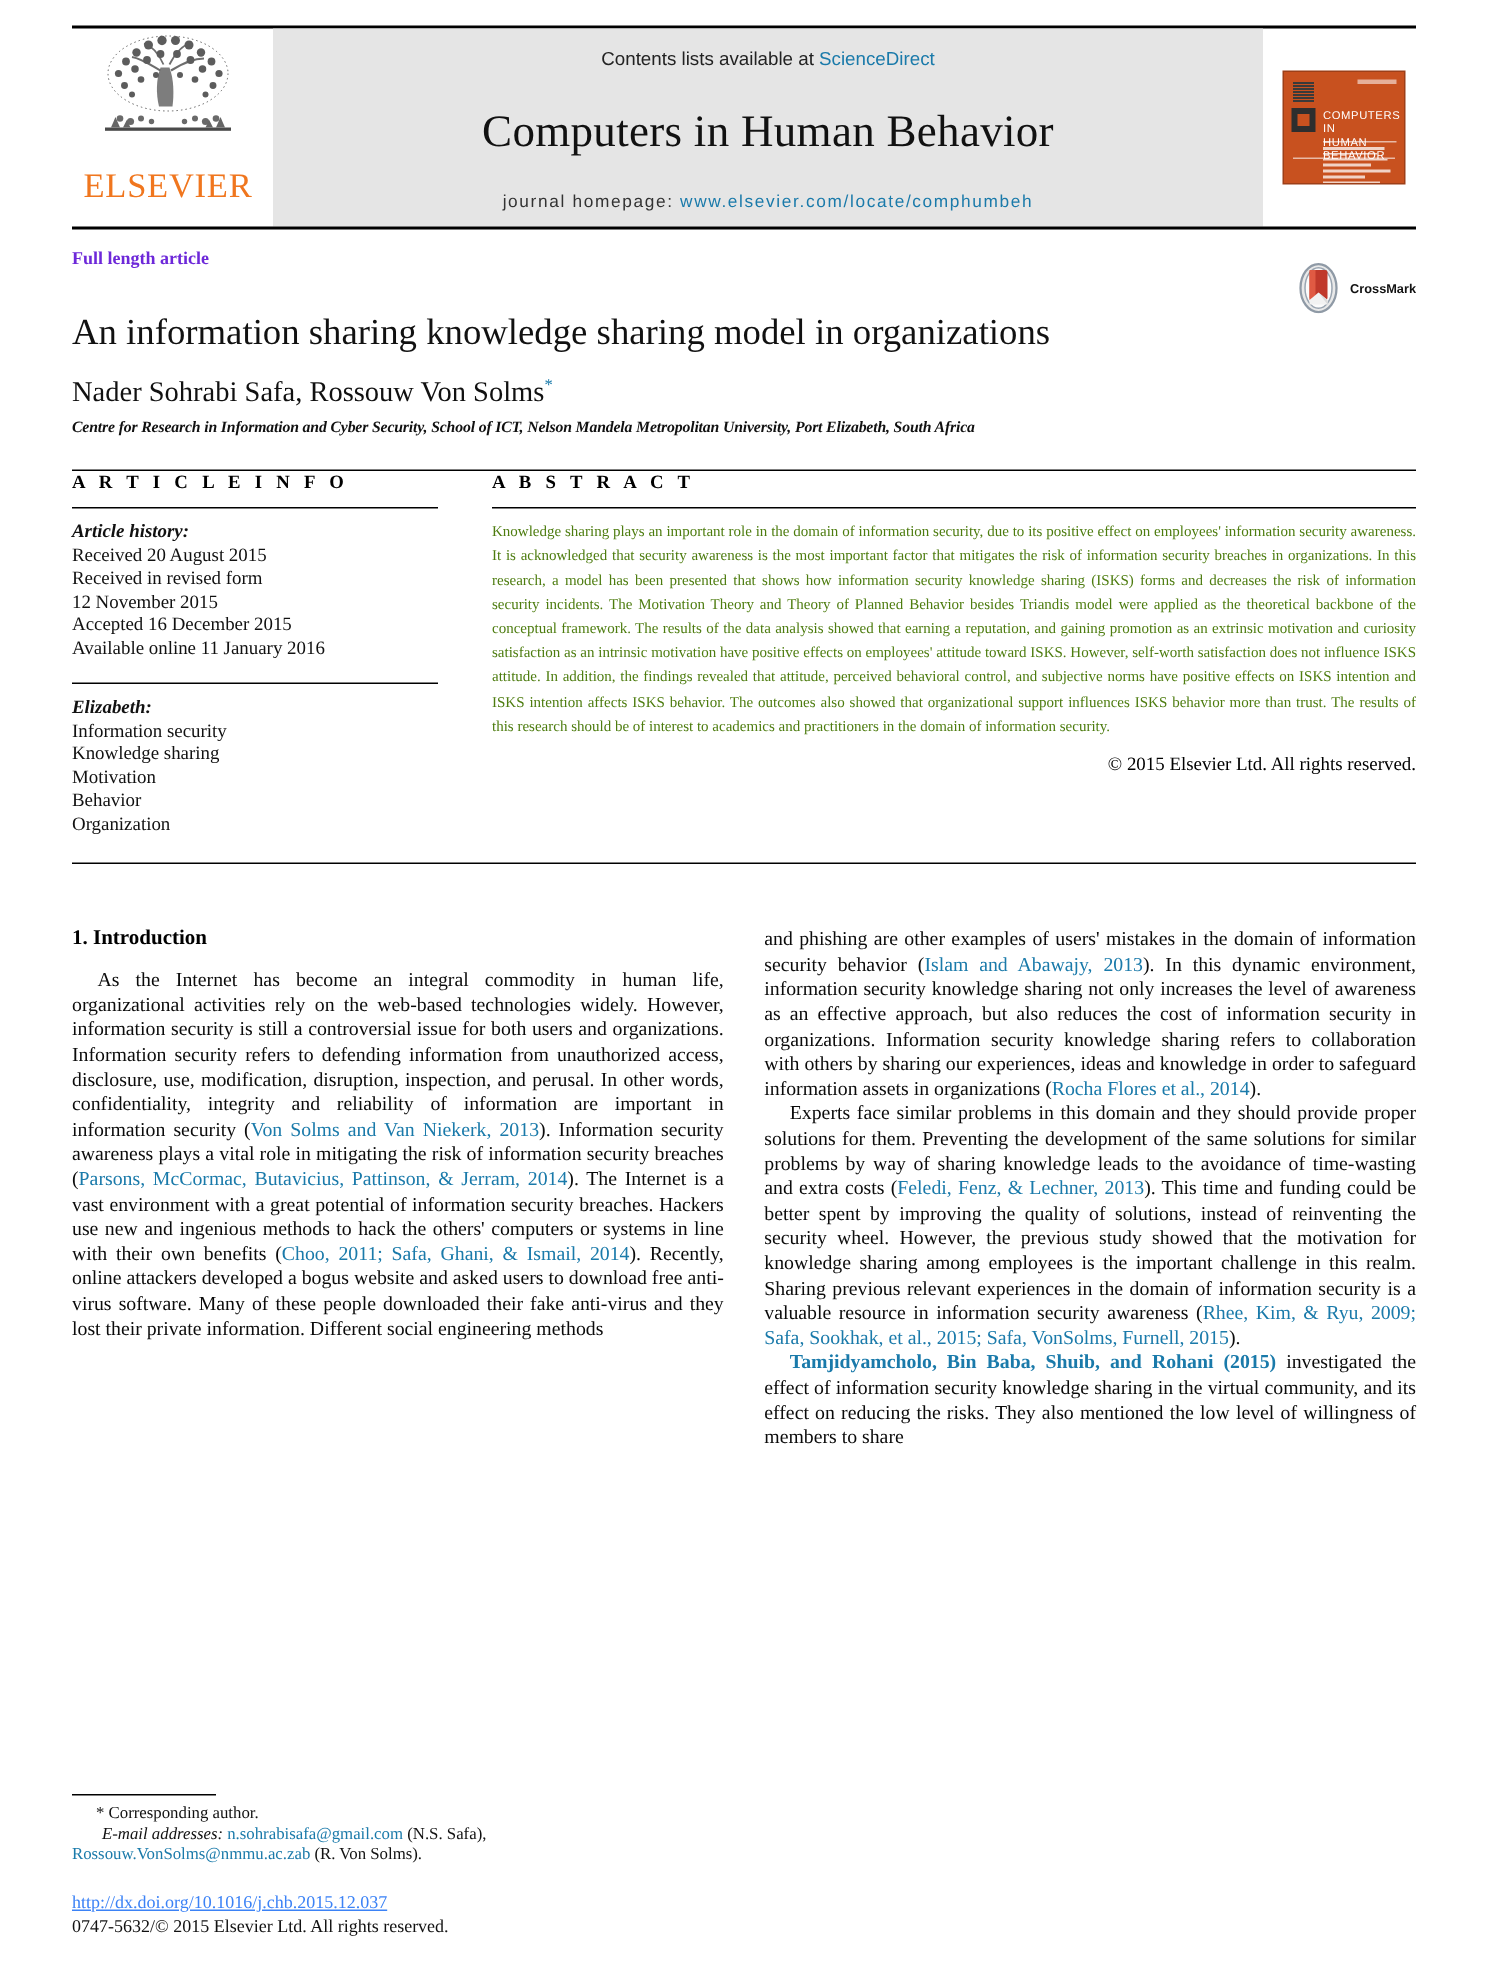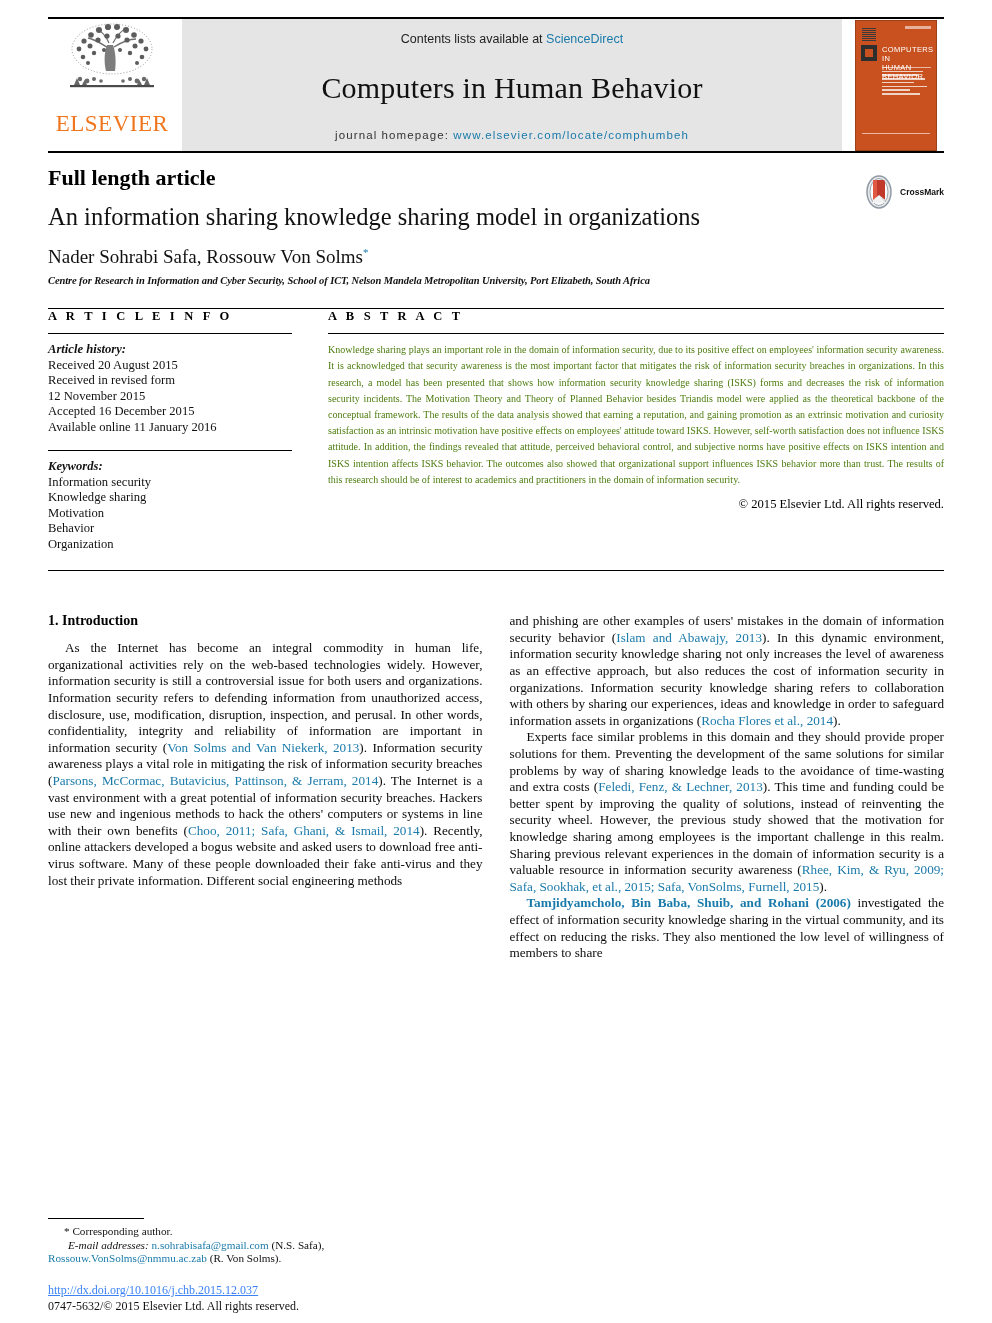--- a/index.html
+++ b/index.html
@@ -93,21 +93,21 @@
   .homepage-line .url { color: #1a7aaa; }
   .cover-thumb {
     flex: 0 0 96px;
     width: 96px;
     display: flex;
     align-items: center;
     justify-content: center;
   }
   .cover-box {
     width: 80px;
-    height: 129px;
+    height: 74px;
     background: #c8511f;
     position: relative;
     box-shadow: 0 0 0 1px #9d3f18;
   }
   .cover-tiny-top {
     position: absolute; top: 5px; right: 5px;
     width: 26px; height: 3px; background: rgba(255,255,255,.55);
   }
   .cover-mark {
     position:absolute; top:6px; left:6px; width:14px; height:14px;
@@ -134,24 +134,24 @@
 
   
   .title-block {
     border-top: 2.5px solid #000;
     margin-top: 0;
     padding-top: 12px;
     position: relative;
   }
   .article-type {
     font-family: "Liberation Serif", serif;
-    font-size: 22px;
-    font-weight: bold;
-    color: #000000;
-    margin-bottom: 12px;
+    font-size: 12px;
+    font-weight: bold;
+    color: #6d28d9;
+    margin-bottom: 28px;
   }
   .paper-title {
     font-family: "Liberation Serif", serif;
     font-size: 24.5px;
     font-weight: normal;
     color: #111;
     margin: 0 0 14px 0;
     line-height: 1.18;
     max-width: 790px;
   }
@@ -252,21 +252,21 @@
     color: #0b0b0b;
   }
   .para + .para { margin-top: 0; }
   .cite { color: #1a7aaa; }
   .cite-lead { color: #1a7aaa; font-weight: bold; }
 
   
   .footnote {
     position: absolute;
     left: 48px;
-    bottom: 26px;
+    bottom: 48px;
     width: 434px;
   }
   .footnote-rule {
     width: 96px;
     border-top: 1px solid #000;
     margin-bottom: 6px;
   }
   .footnote-text {
     font-family: "Liberation Serif", serif;
     font-size: 11.2px;
@@ -420,21 +420,21 @@
         <span class="lbl row">Article history:</span>
         <span class="row">Received 20 August 2015</span>
         <span class="row">Received in revised form</span>
         <span class="row">12 November 2015</span>
         <span class="row">Accepted 16 December 2015</span>
         <span class="row">Available online 11 January 2016</span>
       </div>
       <div class="info-gap"></div>
       <div class="hr-thin"></div>
       <div class="info-group">
-        <span class="lbl row">Keywords:</span>
+        <span class="lbl row">Elizabeth:</span>
         <span class="row">Information security</span>
         <span class="row">Knowledge sharing</span>
         <span class="row">Motivation</span>
         <span class="row">Behavior</span>
         <span class="row">Organization</span>
       </div>
     </div>
 
     <div class="col-abstract">
       <div class="sec-head">A B S T R A C T</div>
@@ -446,21 +446,21 @@
   <div class="rule-after-abstract"></div>
 
   <div class="body-cols">
     <div class="bcol">
       <div class="h2">1. Introduction</div>
       <p class="para"><span>As the Internet has become an integral commodity in human life, organizational activities rely on the web-based technologies widely. However, information security is still a controversial issue for both users and organizations. Information security refers to defending information from unauthorized access, disclosure, use, modification, disruption, inspection, and perusal. In other words, confidentiality, integrity and reliability of information are important in information security (</span><span class="cite">Von Solms and Van Niekerk, 2013</span><span>). Information security awareness plays a vital role in mitigating the risk of information security breaches (</span><span class="cite">Parsons, McCormac, Butavicius, Pattinson, &amp; Jerram, 2014</span><span>). The Internet is a vast environment with a great potential of information security breaches. Hackers use new and ingenious methods to hack the others' computers or systems in line with their own benefits (</span><span class="cite">Choo, 2011; Safa, Ghani, &amp; Ismail, 2014</span><span>). Recently, online attackers developed a bogus website and asked users to download free anti-virus software. Many of these people downloaded their fake anti-virus and they lost their private information. Different social engineering methods</span></p>
     </div>
     <div class="bcol">
       <p class="para" style="text-indent:0"><span>and phishing are other examples of users' mistakes in the domain of information security behavior (</span><span class="cite">Islam and Abawajy, 2013</span><span>). In this dynamic environment, information security knowledge sharing not only increases the level of awareness as an effective approach, but also reduces the cost of information security in organizations. Information security knowledge sharing refers to collaboration with others by sharing our experiences, ideas and knowledge in order to safeguard information assets in organizations (</span><span class="cite">Rocha Flores et al., 2014</span><span>).</span></p>
       <p class="para"><span>Experts face similar problems in this domain and they should provide proper solutions for them. Preventing the development of the same solutions for similar problems by way of sharing knowledge leads to the avoidance of time-wasting and extra costs (</span><span class="cite">Feledi, Fenz, &amp; Lechner, 2013</span><span>). This time and funding could be better spent by improving the quality of solutions, instead of reinventing the security wheel. However, the previous study showed that the motivation for knowledge sharing among employees is the important challenge in this realm. Sharing previous relevant experiences in the domain of information security is a valuable resource in information security awareness (</span><span class="cite">Rhee, Kim, &amp; Ryu, 2009; Safa, Sookhak, et al., 2015; Safa, VonSolms, Furnell, 2015</span><span>).</span></p>
-      <p class="para"><span class="cite-lead">Tamjidyamcholo, Bin Baba, Shuib, and Rohani (2006)</span><span> investigated the effect of information security knowledge sharing in the virtual community, and its effect on reducing the risks. They also mentioned the low level of willingness of members to share</span></p>
+      <p class="para"><span class="cite-lead">Tamjidyamcholo, Bin Baba, Shuib, and Rohani (2015)</span><span> investigated the effect of information security knowledge sharing in the virtual community, and its effect on reducing the risks. They also mentioned the low level of willingness of members to share</span></p>
     </div>
   </div>
 
   <div class="footnote">
     <div class="footnote-rule"></div>
     <div class="footnote-text">
       <span style="padding-left:16px">*</span><span> Corresponding author.</span><br>
       <span style="padding-left:20px" class="ital">E-mail addresses:</span>
       <span class="lnk">n.sohrabisafa@gmail.com</span><span> (N.S. Safa), </span><span class="lnk">Rossouw.VonSolms@nmmu.ac.zab</span><span> (R. Von Solms).</span>
     </div>

